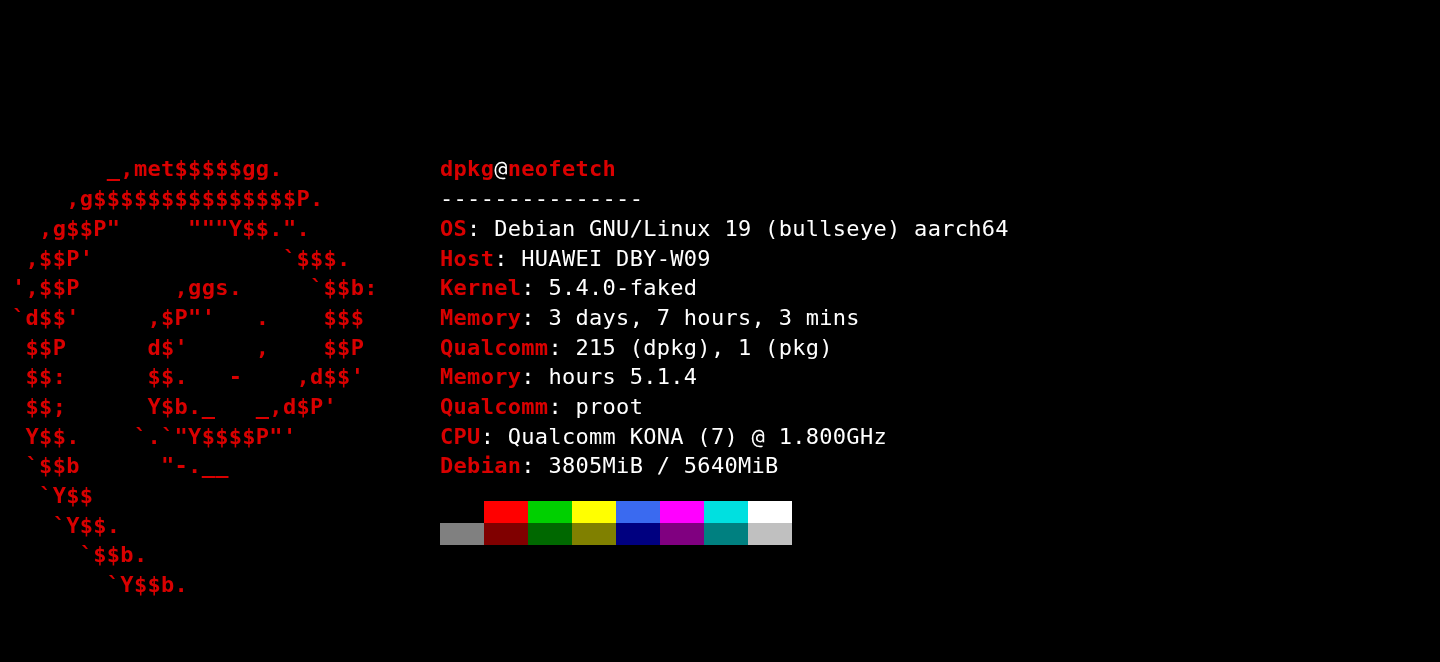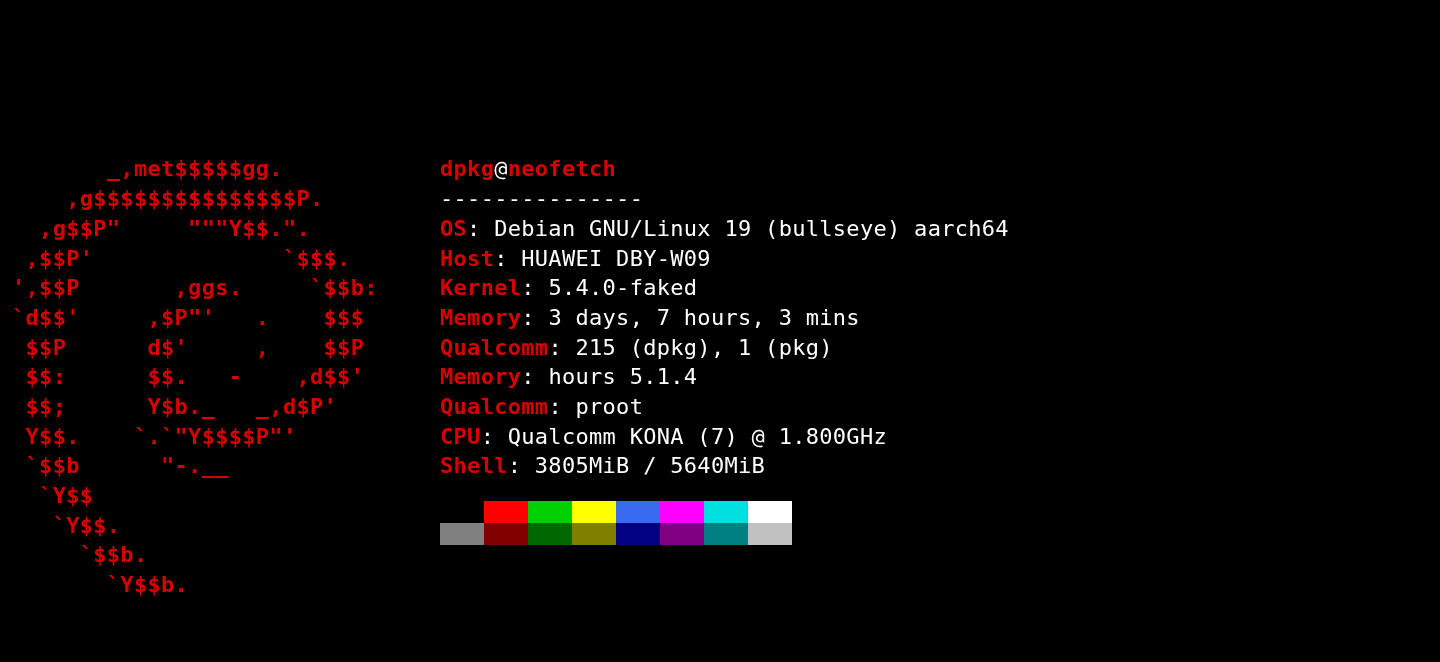--- a/index.html
+++ b/index.html
@@ -84,21 +84,21 @@
 <span class="red">dpkg</span><span class="white">@</span><span class="red">neofetch</span>
 <span class="dashline">---------------</span>
 <span class="red">OS</span><span class="white">: </span><span class="white">Debian GNU/Linux 19 (bullseye) aarch64</span>
 <span class="red">Host</span><span class="white">: </span><span class="white">HUAWEI DBY-W09</span>
 <span class="red">Kernel</span><span class="white">: </span><span class="white">5.4.0-faked</span>
 <span class="red">Memory</span><span class="white">: </span><span class="white">3 days, 7 hours, 3 mins</span>
 <span class="red">Qualcomm</span><span class="white">: </span><span class="white">215 (dpkg), 1 (pkg)</span>
 <span class="red">Memory</span><span class="white">: </span><span class="white">hours 5.1.4</span>
 <span class="red">Qualcomm</span><span class="white">: </span><span class="white">proot</span>
 <span class="red">CPU</span><span class="white">: </span><span class="white">Qualcomm KONA (7) @ 1.800GHz</span>
-<span class="red">Shell</span><span class="white">: </span><span class="white">3805MiB / 5640MiB</span>
+<span class="red">Debian</span><span class="white">: </span><span class="white">3805MiB / 5640MiB</span>
 <div class="swatches">
   <div style="display:flex;flex-direction:column">
     <div class="bright-row" id="bright-row"><div class="sw" style="background: rgb(0, 0, 0);"></div><div class="sw" style="background: rgb(255, 0, 0);"></div><div class="sw" style="background: rgb(0, 208, 0);"></div><div class="sw" style="background: rgb(255, 255, 0);"></div><div class="sw" style="background: rgb(58, 106, 240);"></div><div class="sw" style="background: rgb(255, 0, 255);"></div><div class="sw" style="background: rgb(0, 224, 224);"></div><div class="sw" style="background: rgb(255, 255, 255);"></div></div>
     <div class="dim-row" id="dim-row"><div class="sw" style="background: rgb(128, 128, 128);"></div><div class="sw" style="background: rgb(128, 0, 0);"></div><div class="sw" style="background: rgb(0, 104, 0);"></div><div class="sw" style="background: rgb(128, 128, 0);"></div><div class="sw" style="background: rgb(0, 0, 128);"></div><div class="sw" style="background: rgb(128, 0, 128);"></div><div class="sw" style="background: rgb(0, 128, 128);"></div><div class="sw" style="background: rgb(192, 192, 192);"></div></div>
   </div>
 </div>
     </div>
   </div>
 
   

